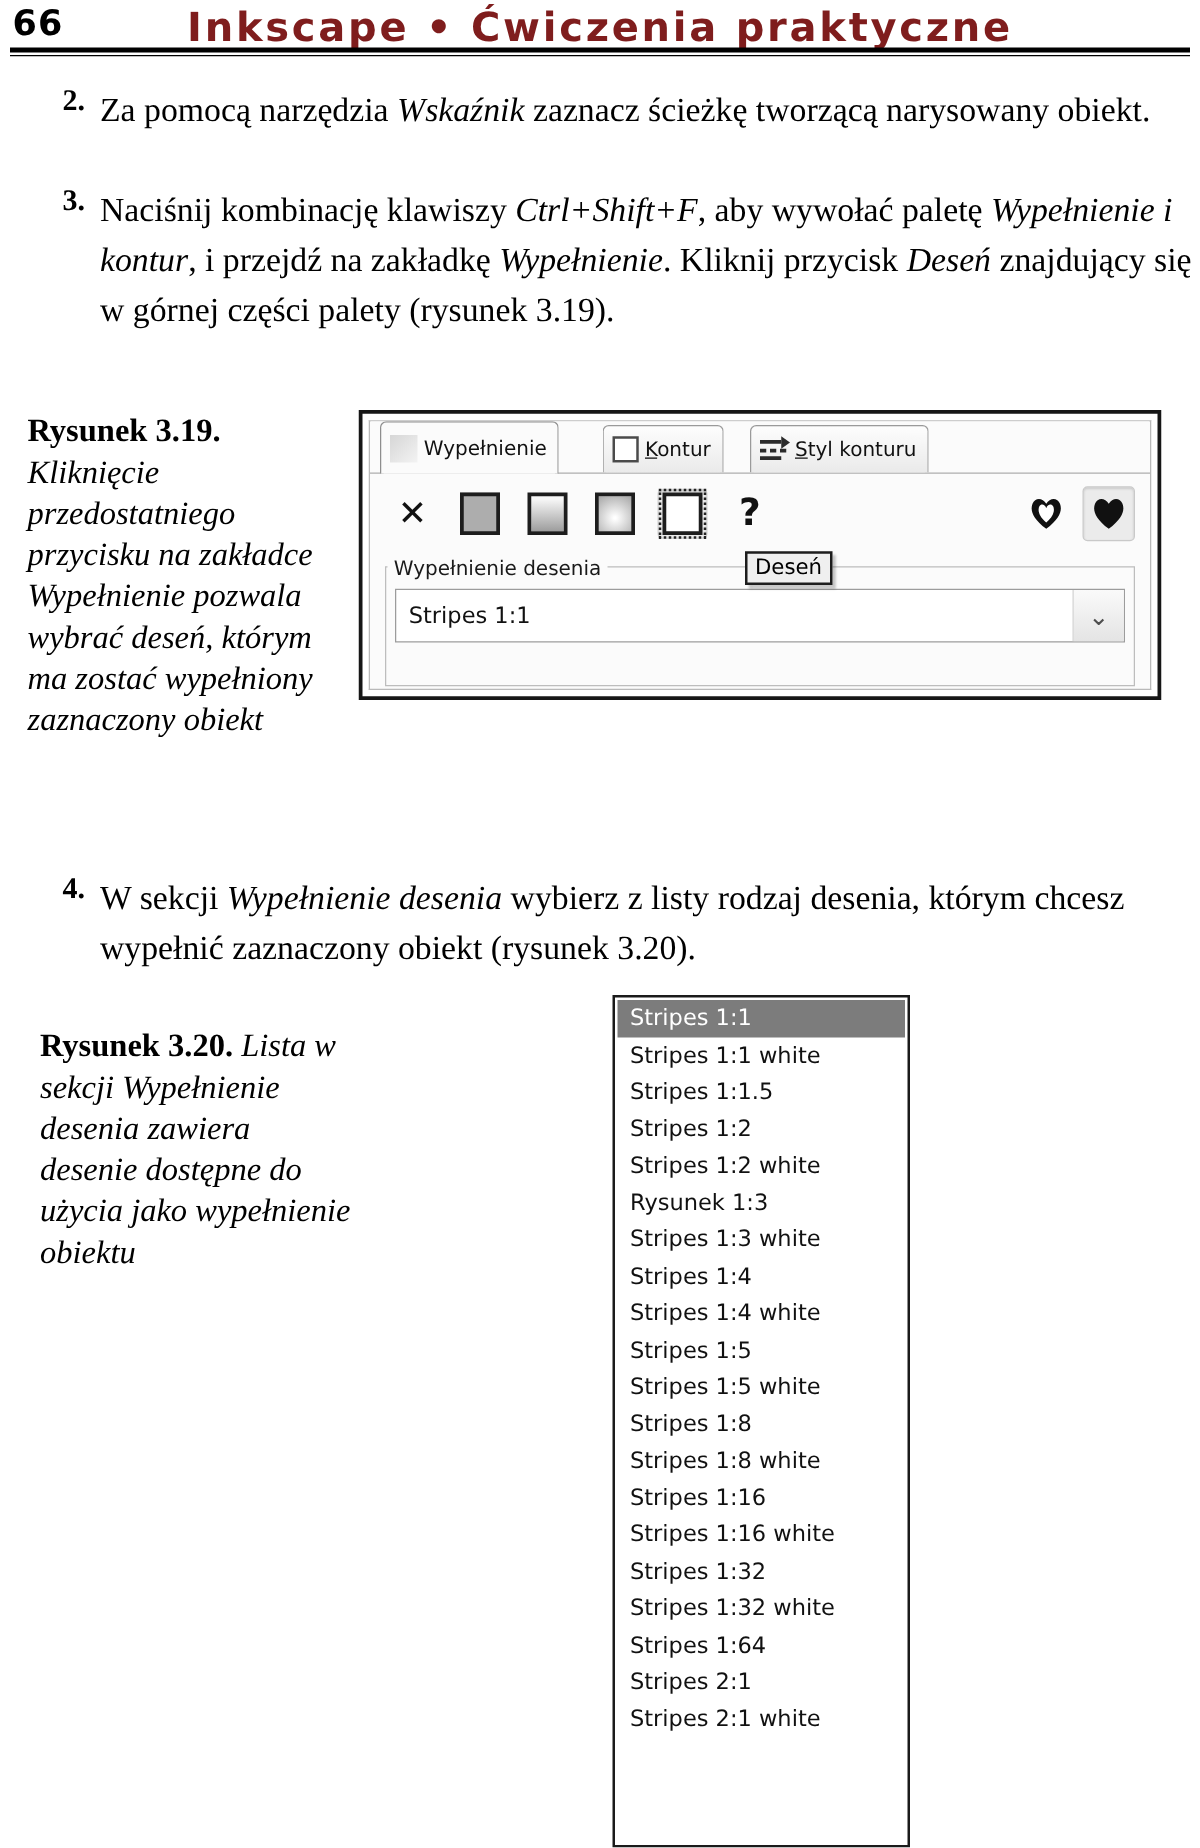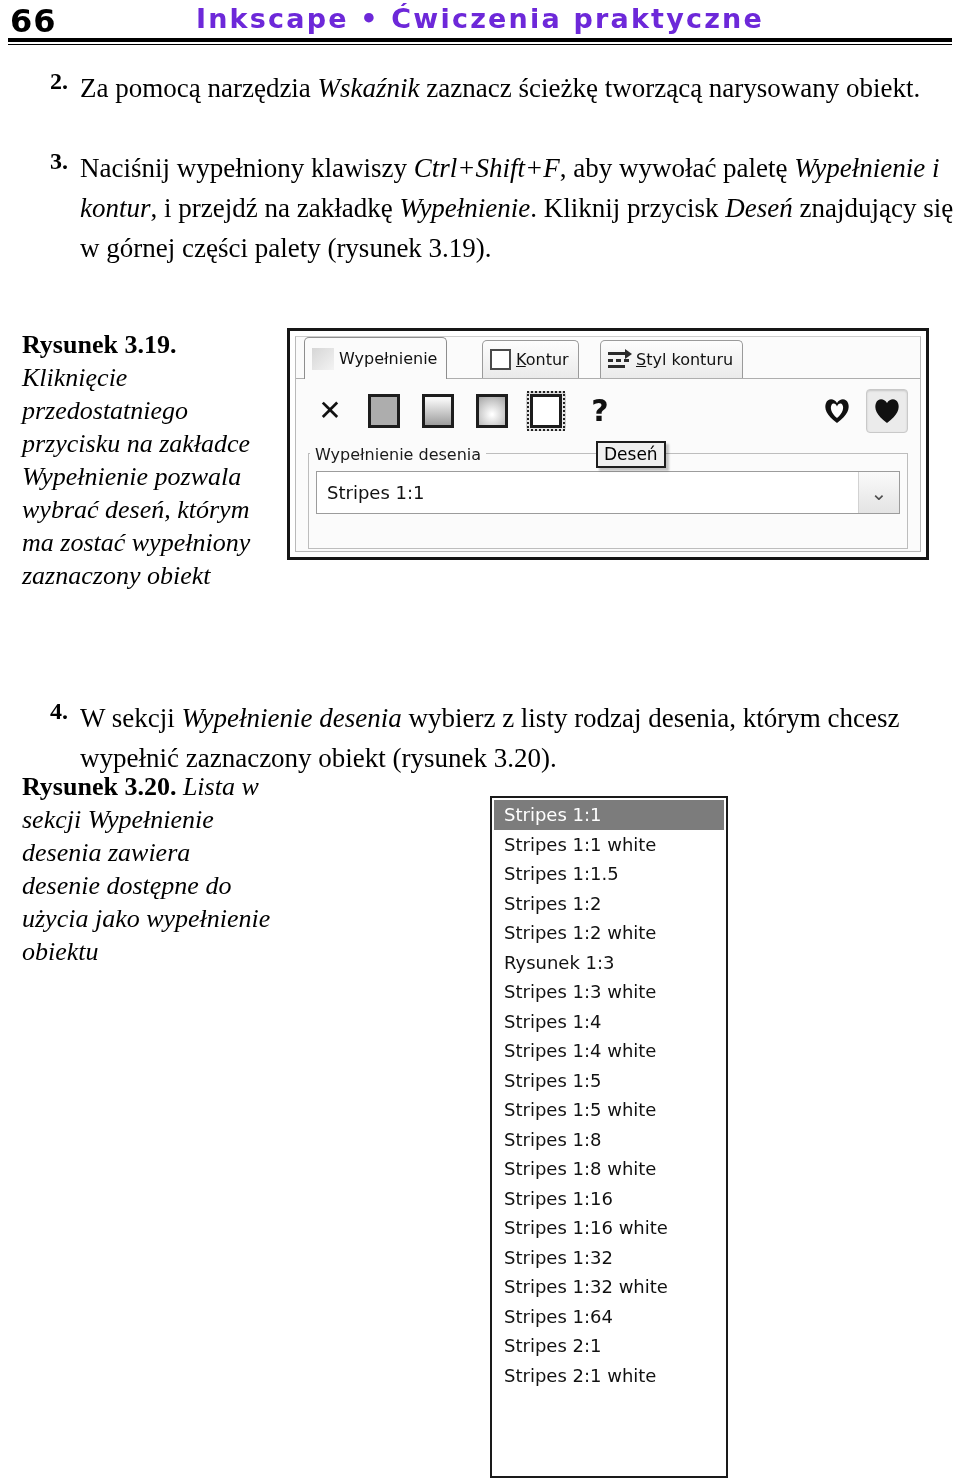--- a/index.html
+++ b/index.html
@@ -20,35 +20,35 @@
   .page-header {
     position: absolute;
     left: 0; top: 0;
     width: 960px;
     height: 46px;
   }
   .page-folio {
     position: absolute;
     left: 10px; top: 2px;
     font-family: "DejaVu Sans", sans-serif;
-    font-size: 32px;
+    font-size: 28px;
     font-weight: bold;
     letter-spacing: 1px;
     color: #000;
   }
   .page-running-head {
     position: absolute;
     left: 0; top: 3px;
     width: 960px;
     text-align: center;
     font-family: "DejaVu Sans", sans-serif;
-    font-size: 27px;
+    font-size: 32px;
     font-weight: bold;
     letter-spacing: 2.2px;
-    color: #6d28d9;
+    color: #7f1d1d;
   }
   .header-rule-thick {
     position: absolute;
     left: 8px; top: 38px;
     width: 944px; height: 4px;
     background: #000;
   }
   .header-rule-thin {
     position: absolute;
     left: 8px; top: 44px;
@@ -89,21 +89,21 @@
     width: 250px;
     font-size: 26px;
     line-height: 33px;
     font-style: italic;
   }
   .fig-caption .fig-label {
     font-weight: bold;
     font-style: normal;
   }
   #caption-319 { top: 328px; }
-  #caption-320 { top: 770px; }
+  #caption-320 { top: 820px; margin-left: 10px; }
 
   
   #figure-319 {
     position: absolute;
     left: 287px;
     top: 328px;
     width: 642px;
     height: 232px;
     box-sizing: border-box;
     border: 3px solid #161616;
@@ -388,21 +388,21 @@
   <div class="header-rule-thin"></div>
 </div>
 
 <div class="step" id="step2">
   <div class="step-num">2.</div>
   <div class="step-body"><span>Za pomocą narzędzia </span><i>Wskaźnik</i><span> zaznacz ścieżkę tworzącą narysowany obiekt.</span></div>
 </div>
 
 <div class="step" id="step3">
   <div class="step-num">3.</div>
-  <div class="step-body"><span>Naciśnij wypełniony klawiszy </span><i>Ctrl+Shift+F</i><span>, aby wywołać paletę </span><i>Wypełnienie i kontur</i><span>, i przejdź na zakładkę </span><i>Wypełnienie</i><span>. Kliknij przycisk </span><i>Deseń</i><span> znajdujący się w górnej części palety (rysunek 3.19).</span></div>
+  <div class="step-body"><span>Naciśnij kombinację klawiszy </span><i>Ctrl+Shift+F</i><span>, aby wywołać paletę </span><i>Wypełnienie i kontur</i><span>, i przejdź na zakładkę </span><i>Wypełnienie</i><span>. Kliknij przycisk </span><i>Deseń</i><span> znajdujący się w górnej części palety (rysunek 3.19).</span></div>
 </div>
 
 <div class="fig-caption" id="caption-319">
   <span class="fig-label">Rysunek 3.19.</span>
   <span> Kliknięcie przedostatniego przycisku na zakładce Wypełnienie pozwala wybrać deseń, którym ma zostać wypełniony zaznaczony obiekt</span>
 </div>
 
 <div id="figure-319">
   <div class="dlg-inner">
 

